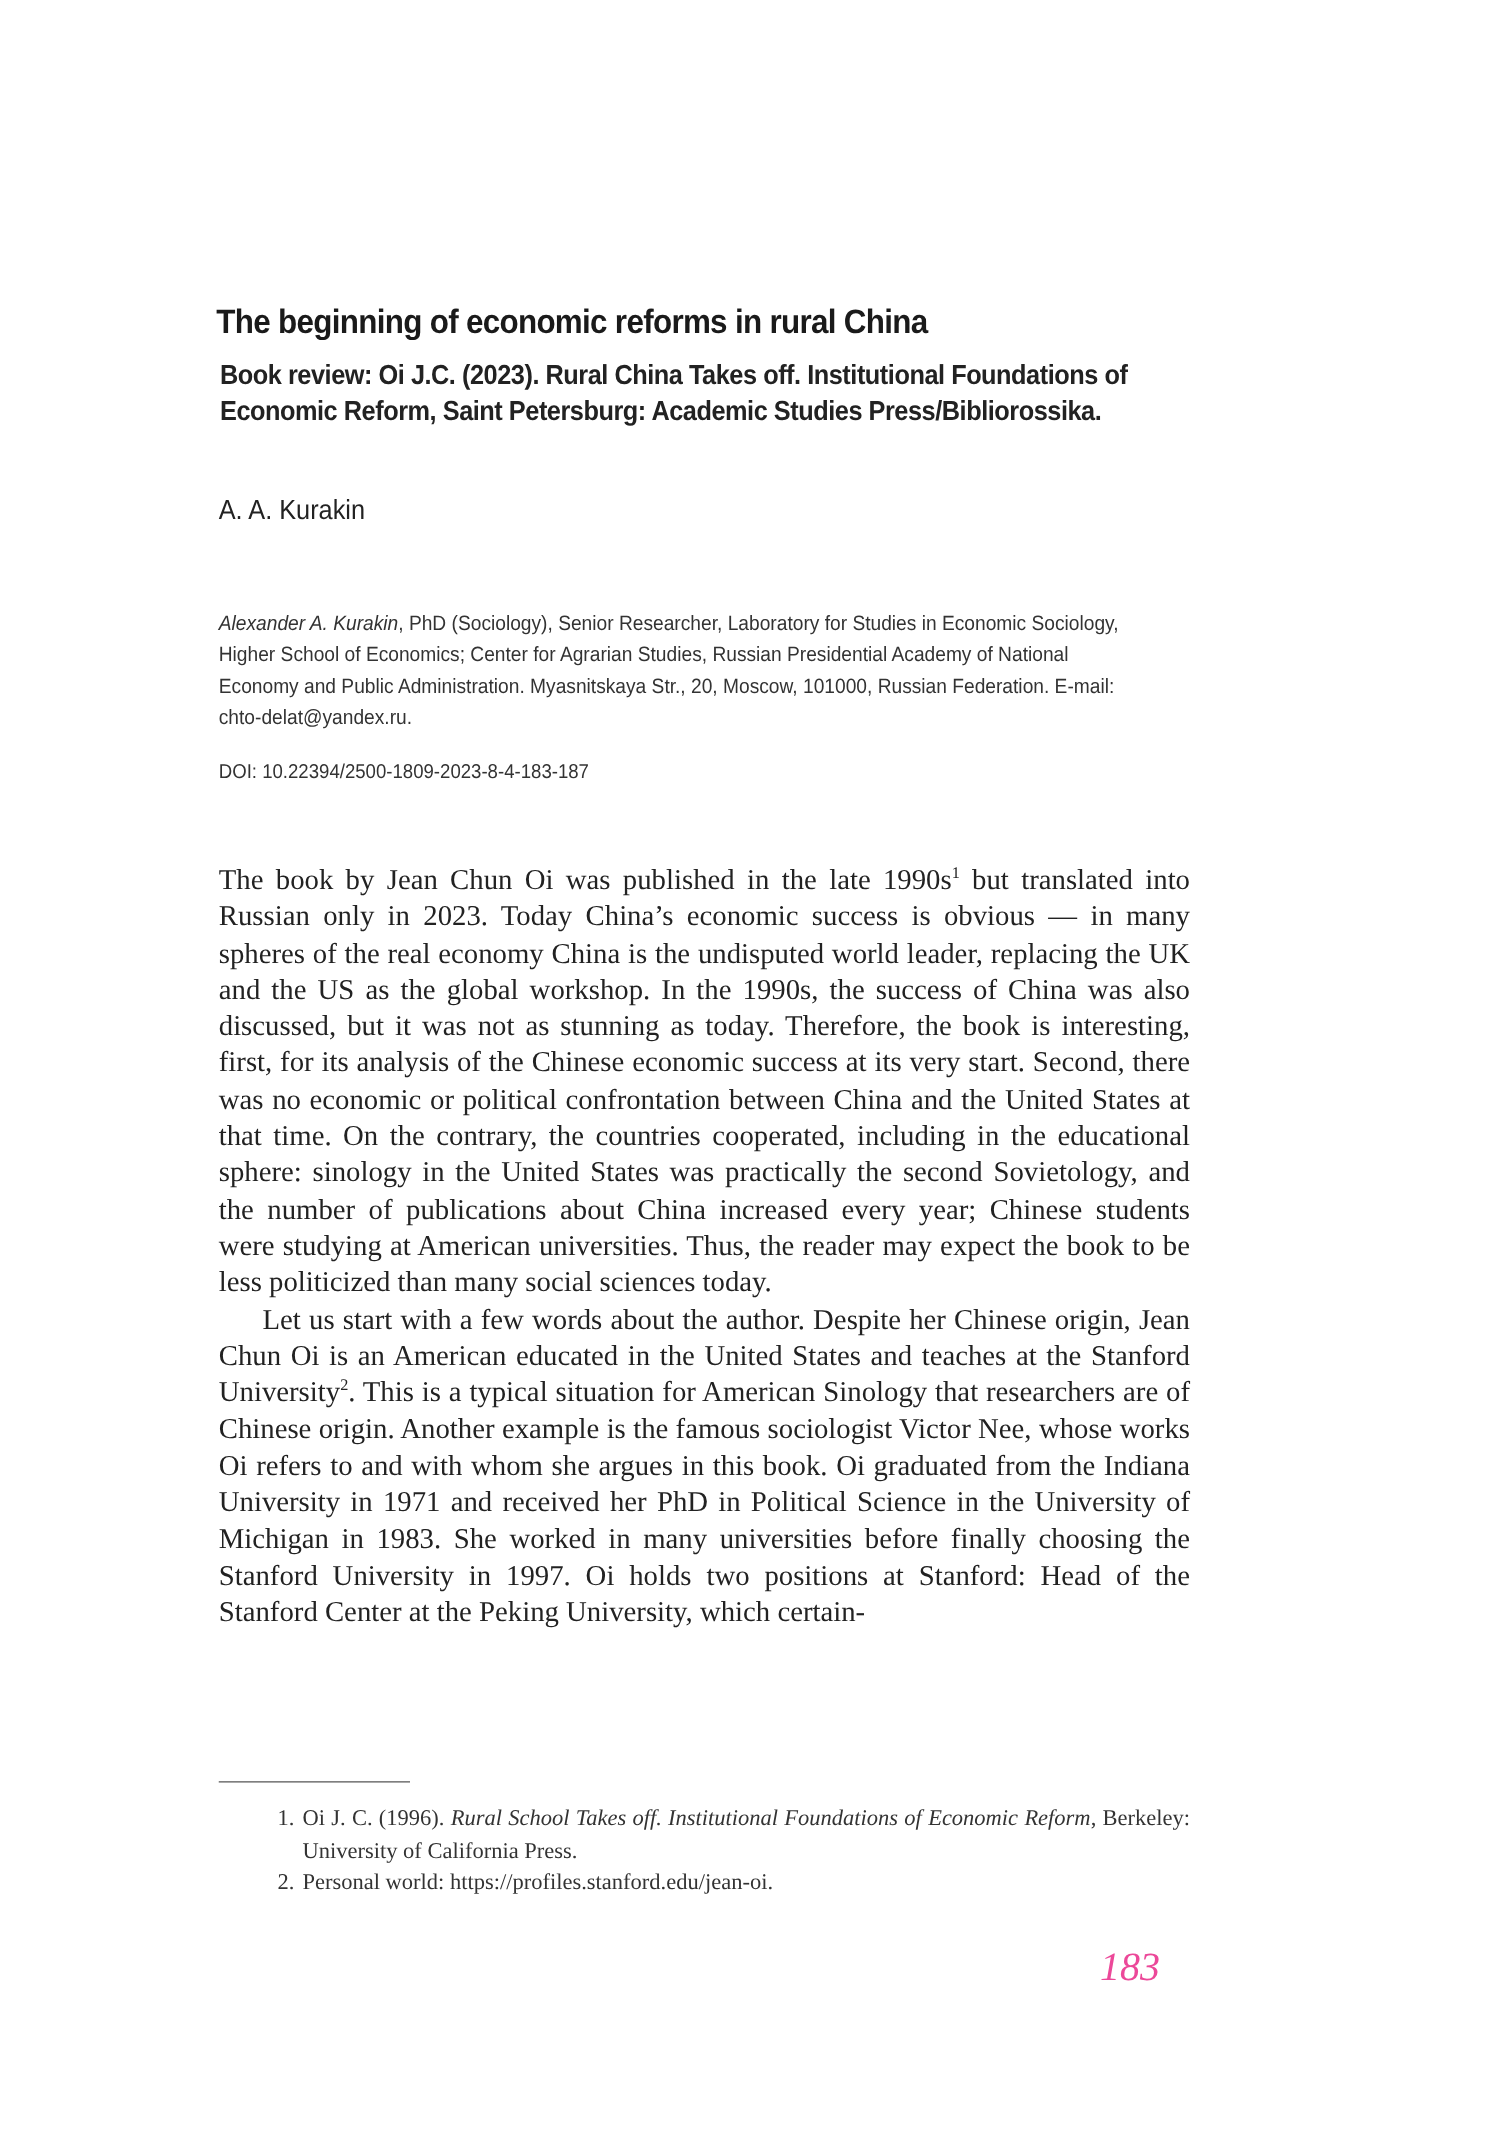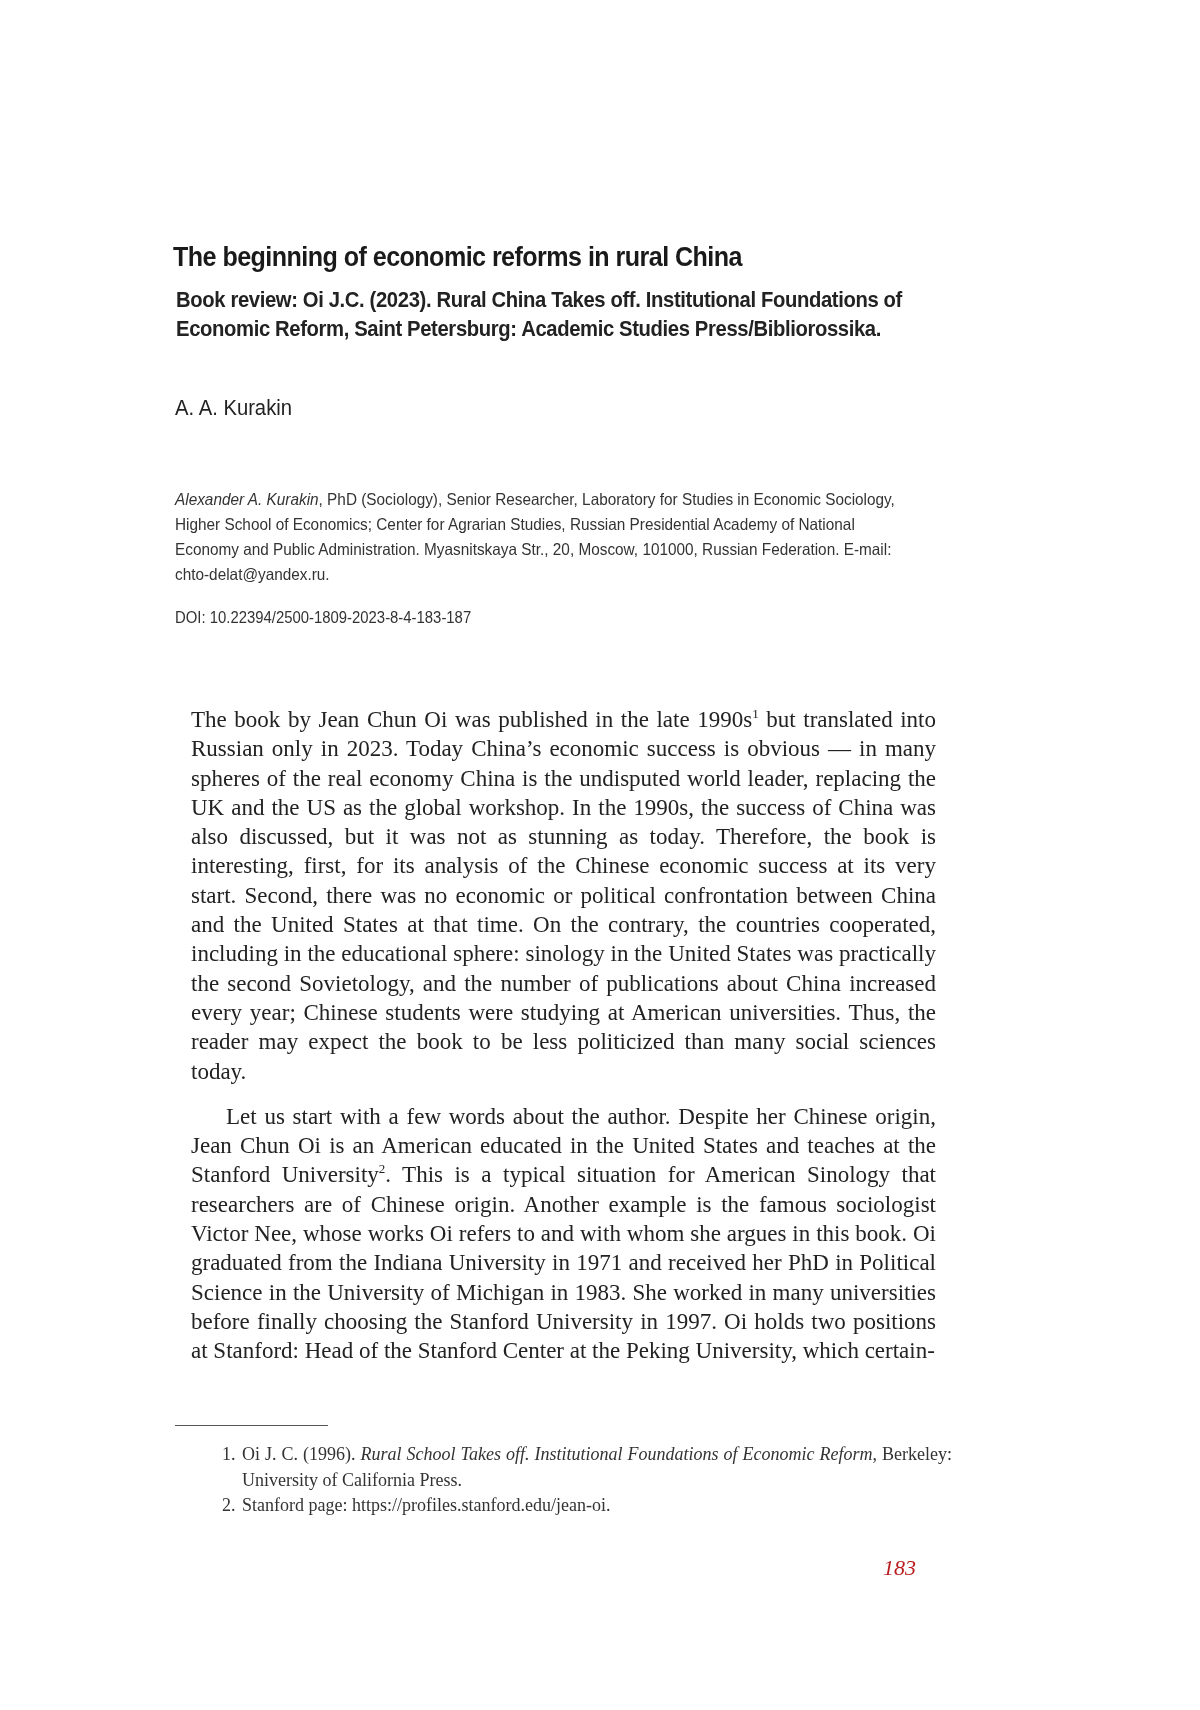--- a/index.html
+++ b/index.html
@@ -31,37 +31,37 @@
   .doi {
     position: absolute; left: 175px; top: 609px;
     font-family: "Liberation Sans", sans-serif; font-size: 16px; color: #333;
     transform: scaleX(0.93); transform-origin: left top;
   }
   .body-text {
     position: absolute; left: 175px; top: 689px; width: 777px;
     font-family: "Liberation Serif", serif; font-size: 23px; line-height: 29.3px; color: #222;
     text-align: justify; hyphens: auto;
   }
-  .body-text p { margin: 16px; }
+  .body-text p { margin: 0; }
   .body-text p.indent { text-indent: 35px; }
   .body-text sup { font-size: 13px; vertical-align: 9px; line-height: 0; }
   .fn-rule {
     position: absolute; left: 175px; top: 1425px; width: 153px; height: 0;
     border-top: 1.5px solid #555;
   }
   .footnotes {
     position: absolute; left: 222px; top: 1442px; width: 730px;
     font-family: "Liberation Serif", serif; font-size: 18px; line-height: 25.5px; color: #333;
   }
   .fn { position: relative; padding-left: 20px; text-align: justify; }
   .fn .num { position: absolute; left: 0; top: 0; }
   .fn em { font-style: italic; }
   .page-num {
-    position: absolute; right: 264px; top: 1555px;
-    font-family: "Liberation Serif", serif; font-style: italic; font-size: 22px; color: #b91c1c;
+    position: absolute; right: 252px; top: 1555px;
+    font-family: "Liberation Serif", serif; font-style: italic; font-size: 32px; color: #ec4899;
   }
 </style>
 </head>
 <body>
 
 <div class="page">
   <h1 class="title">The beginning of economic reforms in rural China</h1>
   <h2 class="subtitle">Book review: Oi J.C. (2023). Rural China Takes off. Institutional Foundations of Economic Reform, Saint Petersburg: Academic Studies Press/Bibliorossika.</h2>
   <div class="author">A. A. Kurakin</div>
 
@@ -74,18 +74,18 @@
     <p class="indent"><span>Let us start with a few words about the author. Despite her Chinese origin, Jean Chun Oi is an American educated in the United States and teaches at the Stanford University</span><sup>2</sup><span>. This is a typical situation for American Sinology that researchers are of Chinese origin. Another example is the famous sociologist Victor Nee, whose works Oi refers to and with whom she argues in this book. Oi graduated from the Indiana University in 1971 and received her PhD in Political Science in the University of Michigan in 1983. She worked in many universities before finally choosing the Stanford University in 1997. Oi holds two positions at Stanford: Head of the Stanford Center at the Peking University, which certain-</span></p>
   </div>
 
   <div class="fn-rule"></div>
 
   <div class="footnotes">
     <div class="fn">
       <span class="num">1.</span><span>Oi J. C. (1996). </span><em>Rural School Takes off. Institutional Foundations of Economic Reform</em><span>, Berkeley: University of California Press.</span>
     </div>
     <div class="fn">
-      <span class="num">2.</span><span>Stanford page: https://profiles.stanford.edu/jean-oi.</span>
+      <span class="num">2.</span><span>Personal world: https://profiles.stanford.edu/jean-oi.</span>
     </div>
   </div>
 
   <div class="page-num">183</div>
 </div>
 
 </body></html>

